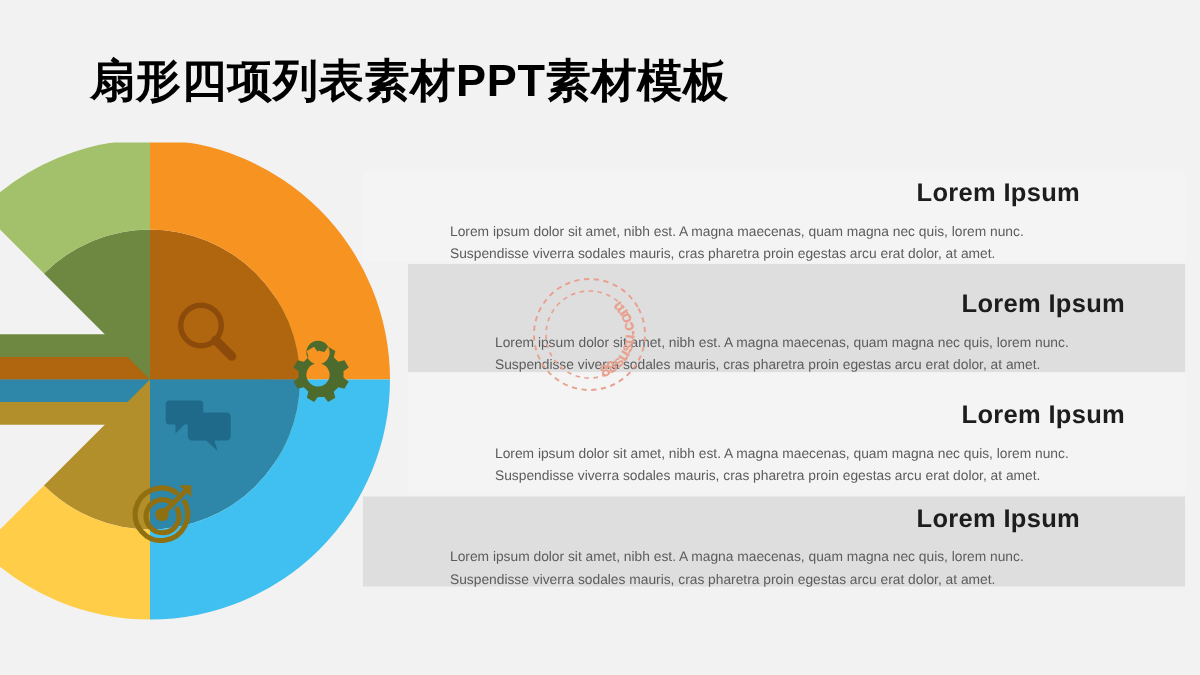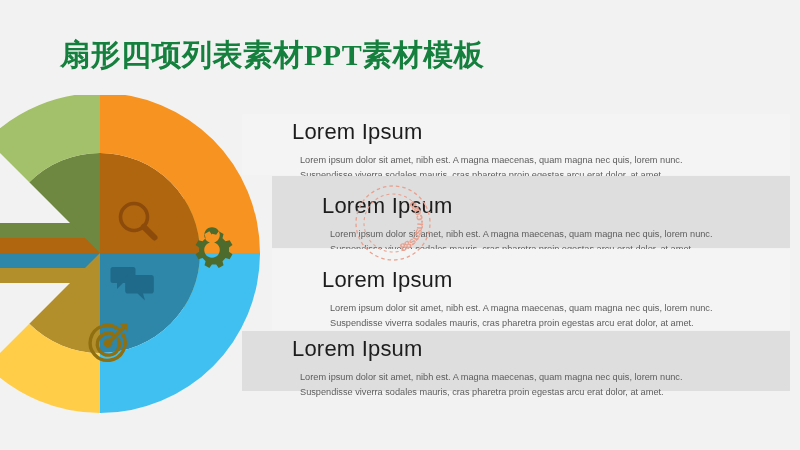--- a/index.html
+++ b/index.html
@@ -51,26 +51,27 @@
 
   .row-text {
     position: absolute;
   }
   #row-0 .row-text { left: 50px; top: 5px; }
   #row-1 .row-text { left: 50px; top: 17px; }
   #row-2 .row-text { left: 50px; top: 18px; }
   #row-3 .row-text { left: 50px; top: 5px; }
 
   .row-title {
-    font-size: 22px;
-    font-weight: normal;
+    font-size: 17px;
+    font-weight: bold;
     color: #1d1d1d;
     margin: 0 0 3px 0;
     line-height: 1.2;
     letter-spacing: 0.2px;
+    text-align: right;
   }
   .row-body {
     font-size: 9.2px;
     color: #5c5c5c;
     line-height: 1.62;
     margin: 8px;
     max-width: 412px;
   }
 
   
@@ -93,21 +94,21 @@
     width: 84px;
     height: 84px;
     pointer-events: none;
   }
 </style>
 </head>
 <body>
 
 <div id="slide" style="background: rgb(242, 242, 242);">
 
-  <div id="title" style="color: #15803d; font-family: Liberation Serif, serif;">扇形四项列表素材PPT素材模板</div>
+  <div id="title" style="color: #000000;">扇形四项列表素材PPT素材模板</div>
 
   <div class="row light" id="row-0" style="background: rgb(244, 244, 244);">
     <div class="row-text">
       <div class="row-title" style="color: rgb(29, 29, 29);">Lorem Ipsum</div>
       <div class="row-body" style="color: rgb(92, 92, 92);">Lorem ipsum dolor sit amet, nibh est. A magna maecenas, quam magna nec quis, lorem nunc. Suspendisse viverra sodales mauris, cras pharetra proin egestas arcu erat dolor, at amet.</div>
     </div>
   </div>
 
   <div class="row dark" id="row-1" style="background: rgb(222, 222, 222);">
     <div class="row-text">

